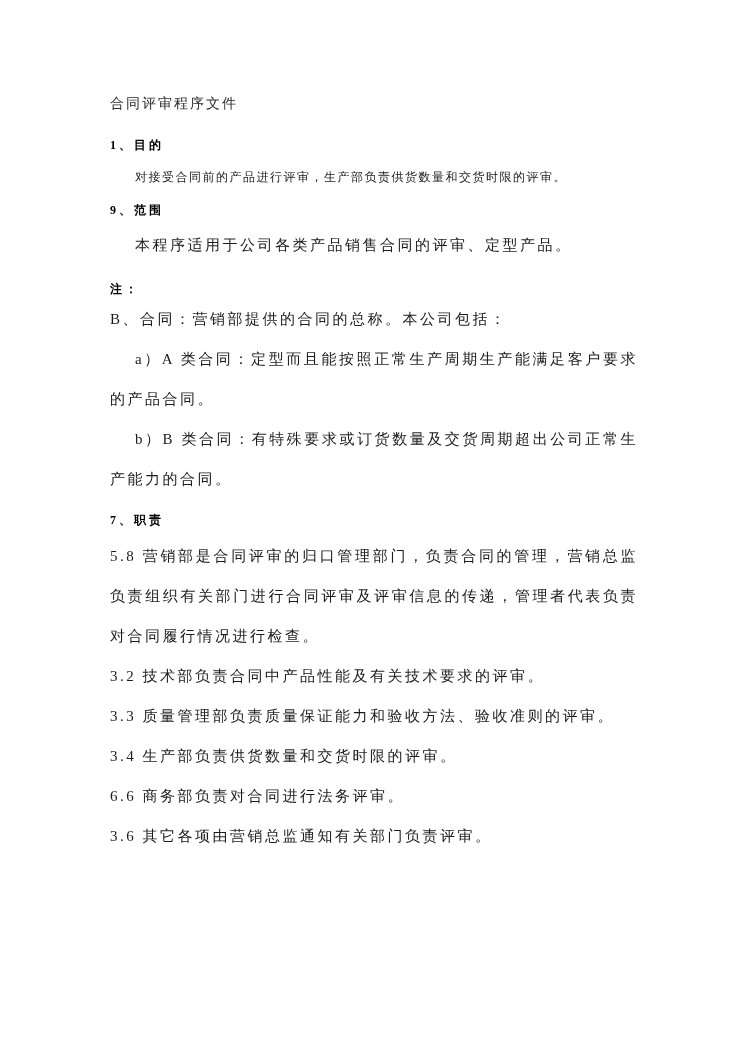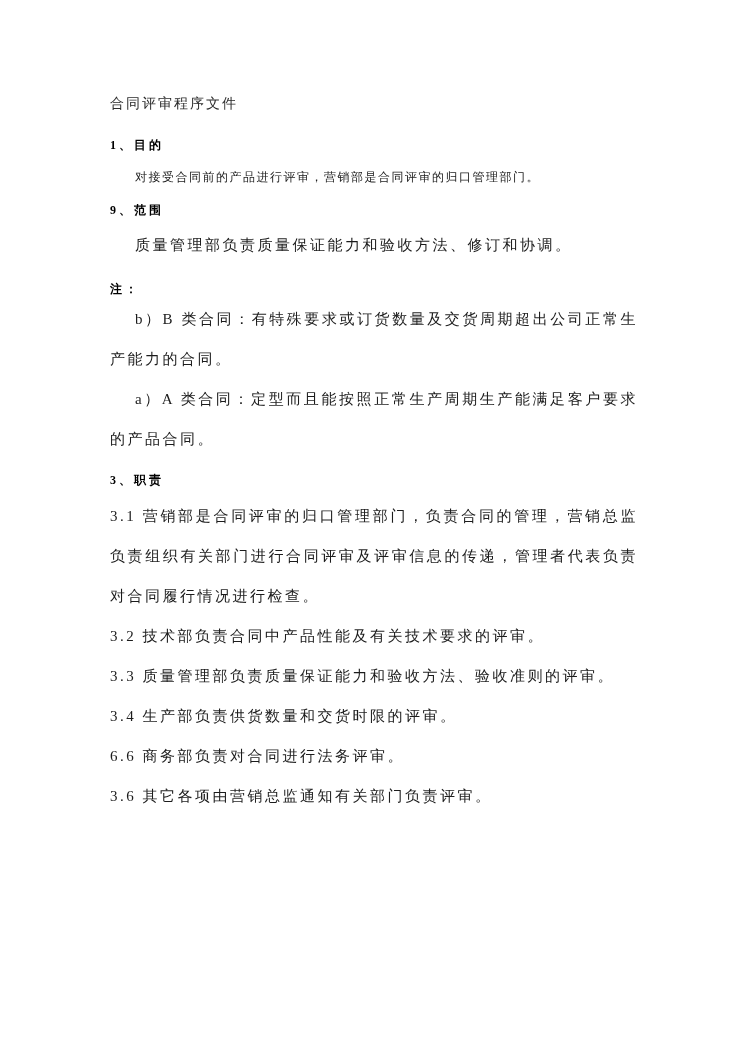--- a/index.html
+++ b/index.html
@@ -65,37 +65,38 @@
 </head>
 <body>
 
 <div class="page">
   <div class="content">
 
     <div class="doc-title">合同评审程序文件</div>
 
     <div class="heading m-h1">1、目的</div>
 
-    <p class="para-small">对接受合同前的产品进行评审，营销部是合同评审的归口管理部门。</p>
+    <p class="para-small">对接受合同前的产品进行评审，生产部负责供货数量和交货时限的评审。</p>
 
     <div class="heading m-h2">9、范围</div>
 
-    <p class="para indent m-5">质量管理部负责质量保证能力和验收方法、修订和协调。</p>
+    <p class="para indent m-5">本程序适用于公司各类产品销售合同的评审、定型产品。</p>
 
     <div class="heading m-note">注：</div>
 
 
+    <p class="para">B、合同：营销部提供的合同的总称。本公司包括：</p>
+
+    <p class="para indent">a）A 类合同：定型而且能按照正常生产周期生产能满足客户要求的产品合同。</p>
 
     <p class="para indent">b）B 类合同：有特殊要求或订货数量及交货周期超出公司正常生产能力的合同。</p>
 
-    <p class="para indent">a）A 类合同：定型而且能按照正常生产周期生产能满足客户要求的产品合同。</p>
+    <div class="heading m-h3">7、职责</div>
 
-    <div class="heading m-h3">3、职责</div>
-
-    <p class="para m-6">3.1 营销部是合同评审的归口管理部门，负责合同的管理，营销总监负责组织有关部门进行合同评审及评审信息的传递，管理者代表负责对合同履行情况进行检查。</p>
+    <p class="para m-6">5.8 营销部是合同评审的归口管理部门，负责合同的管理，营销总监负责组织有关部门进行合同评审及评审信息的传递，管理者代表负责对合同履行情况进行检查。</p>
 
     <p class="para">3.2 技术部负责合同中产品性能及有关技术要求的评审。</p>
 
     <p class="para">3.3 质量管理部负责质量保证能力和验收方法、验收准则的评审。</p>
 
     <p class="para">3.4 生产部负责供货数量和交货时限的评审。</p>
 
     <p class="para">6.6 商务部负责对合同进行法务评审。</p>
 
     <p class="para">3.6 其它各项由营销总监通知有关部门负责评审。</p>

